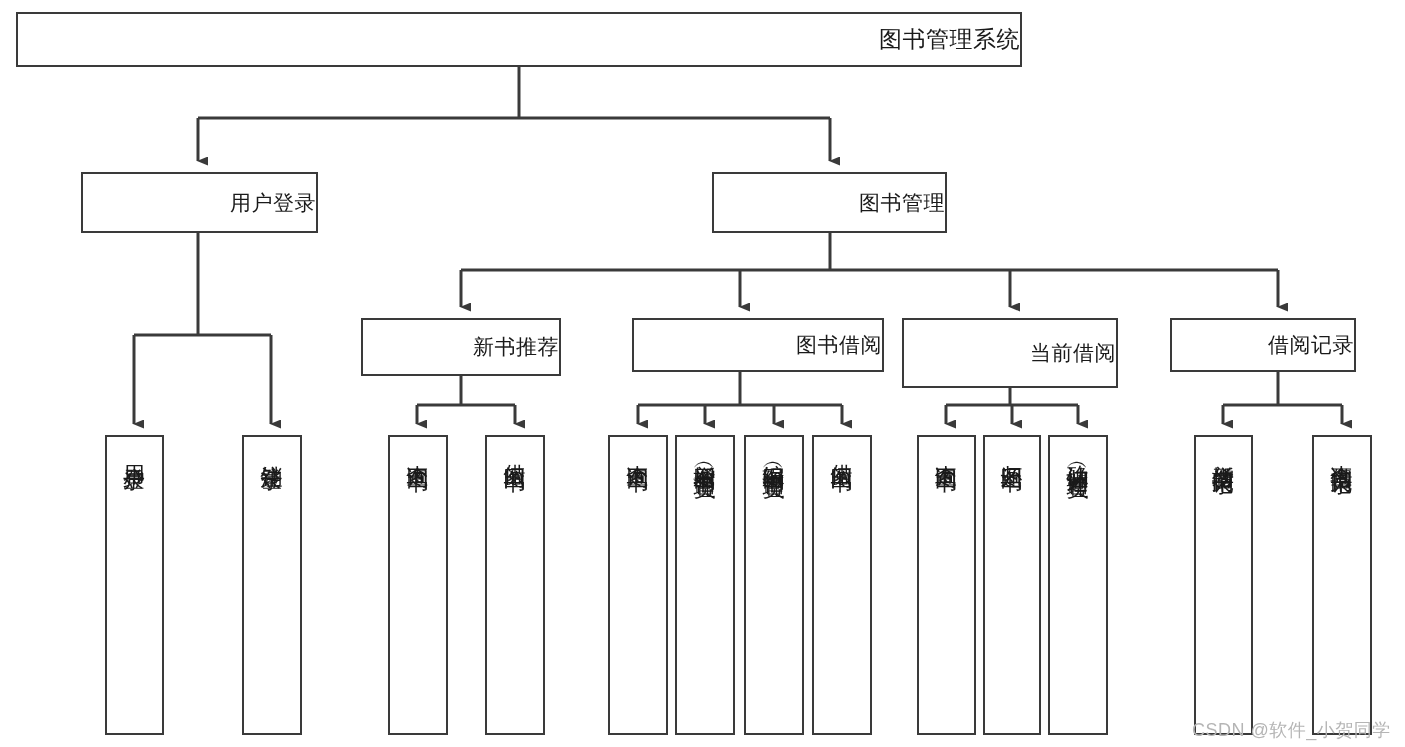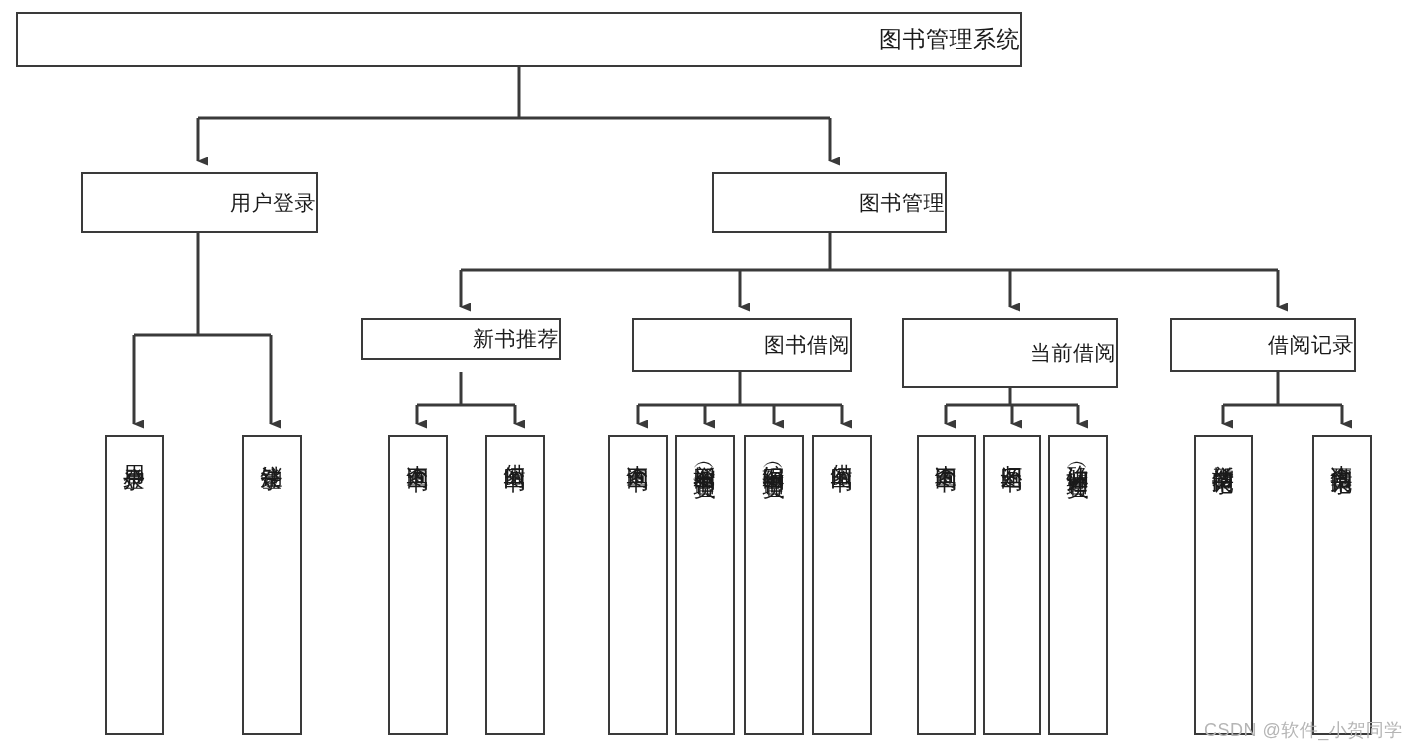--- a/index.html
+++ b/index.html
@@ -125,24 +125,24 @@
     <span class="node-label">图书管理系统</span>
   </div>
 
   <div class="node level-1" style="left: 81px; top: 172px; width: 237px; height: 61px;">
     <span class="node-label">用户登录</span>
   </div>
   <div class="node level-1" style="left: 712px; top: 172px; width: 235px; height: 61px;">
     <span class="node-label">图书管理</span>
   </div>
 
-  <div class="node level-2" style="left: 361px; top: 318px; width: 200px; height: 42px;">
+  <div class="node level-2" style="left: 361px; top: 318px; width: 200px; height: 58px;">
     <span class="node-label">新书推荐</span>
   </div>
-  <div class="node level-2" style="left: 632px; top: 318px; width: 220px; height: 54px;">
+  <div class="node level-2" style="left: 632px; top: 318px; width: 252px; height: 54px;">
     <span class="node-label">图书借阅</span>
   </div>
   <div class="node level-2" style="left: 902px; top: 318px; width: 216px; height: 70px;">
     <span class="node-label">当前借阅</span>
   </div>
   <div class="node level-2" style="left: 1170px; top: 318px; width: 186px; height: 54px;">
     <span class="node-label">借阅记录</span>
   </div>
 
   <div class="node leaf" style="left: 105px; top: 435px; width: 59px; height: 300px;">
@@ -178,15 +178,15 @@
   <div class="node leaf" style="left: 1048px; top: 435px; width: 60px; height: 300px;">
     <span class="node-label">确认归还（管理员）</span>
   </div>
   <div class="node leaf" style="left: 1194px; top: 435px; width: 59px; height: 300px;">
     <span class="node-label">新增借阅记录</span>
   </div>
   <div class="node leaf" style="left: 1312px; top: 435px; width: 60px; height: 300px;">
     <span class="node-label">查询借阅记录</span>
   </div>
 
-  <div class="watermark" style="left: 1192px; top: 718px; color: rgb(181, 181, 181); margin-left: 12px;">CSDN @软件_小贺同学</div>
+  <div class="watermark" style="left: 1192px; top: 718px; color: rgb(181, 181, 181);">CSDN @软件_小贺同学</div>
 
 </div>
 
 </body></html>

